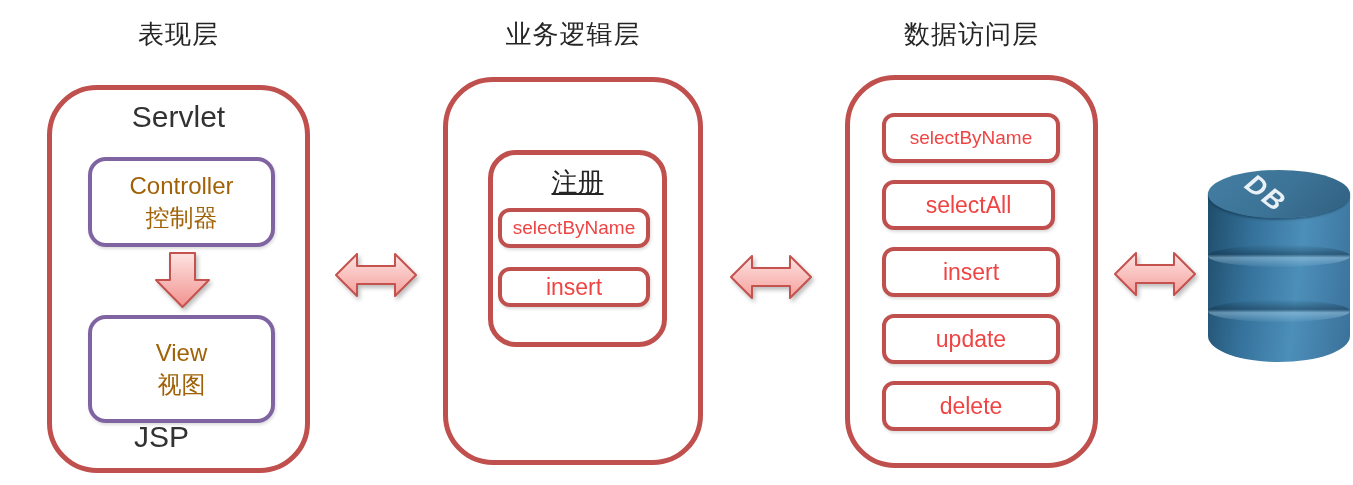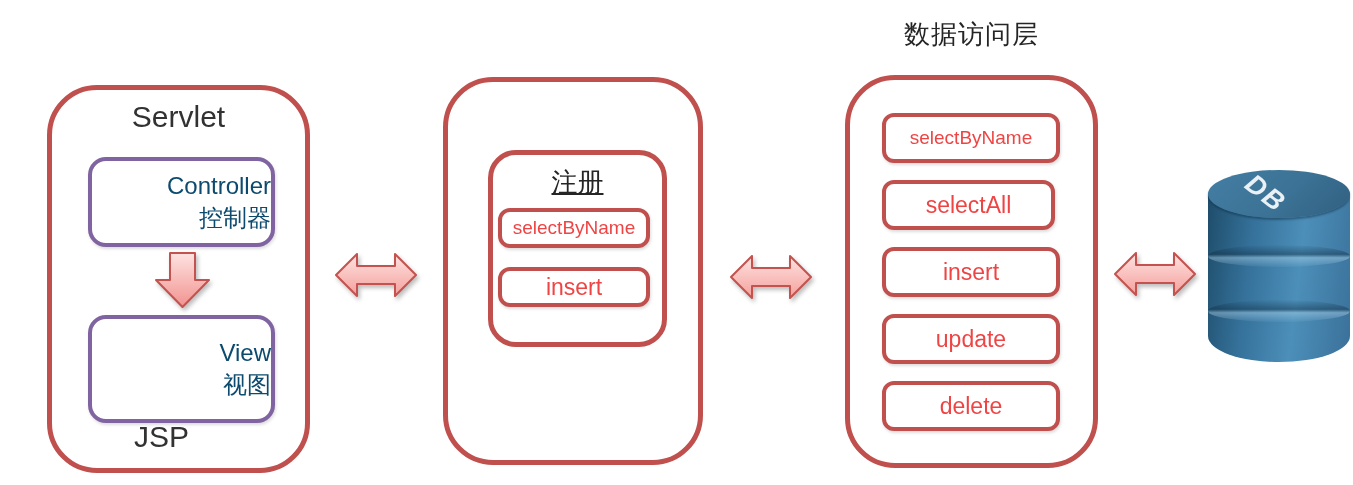--- a/index.html
+++ b/index.html
@@ -39,25 +39,25 @@
   }
 
   .purple-box {
     position: absolute;
     border: 4px solid #8064a2;
     border-radius: 18px;
     background: #ffffff;
     box-sizing: border-box;
     display: flex;
     flex-direction: column;
-    align-items: flex-end;
+    align-items: center;
     justify-content: center;
     font-size: 24px;
     line-height: 1.35;
-    color: #0c4a6e;
+    color: #a16207;
     box-shadow: 1px 2px 3px rgba(120,120,120,0.25);
   }
 
   .module-box {
     position: absolute;
     border: 5px solid #c0504d;
     border-radius: 28px;
     background: #ffffff;
     box-sizing: border-box;
   }
@@ -132,20 +132,22 @@
     letter-spacing: 2px;
     transform: rotate(38deg);
     transform-origin: center center;
   }
 </style>
 </head>
 <body>
 
 <div class="canvas">
 
+  <div class="layer-title" style="left:47px;width:263px;">表现层</div>
+  <div class="layer-title" style="left:443px;width:260px;">业务逻辑层</div>
   <div class="layer-title" style="left:845px;width:253px;">数据访问层</div>
 
   <div class="container" style="left:47px;top:85px;width:263px;height:388px;"></div>
   <div class="big-label" style="left:47px;top:100px;">Servlet</div>
 
   <div class="purple-box" style="left:88px;top:157px;width:187px;height:90px;">
     <span>Controller</span>
     <span>控制器</span>
   </div>
 

